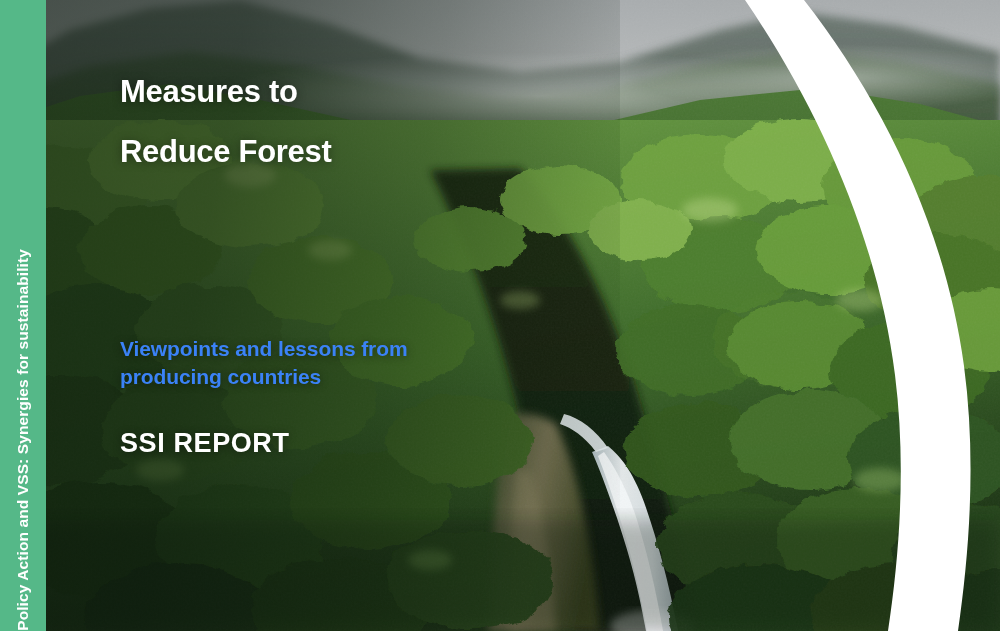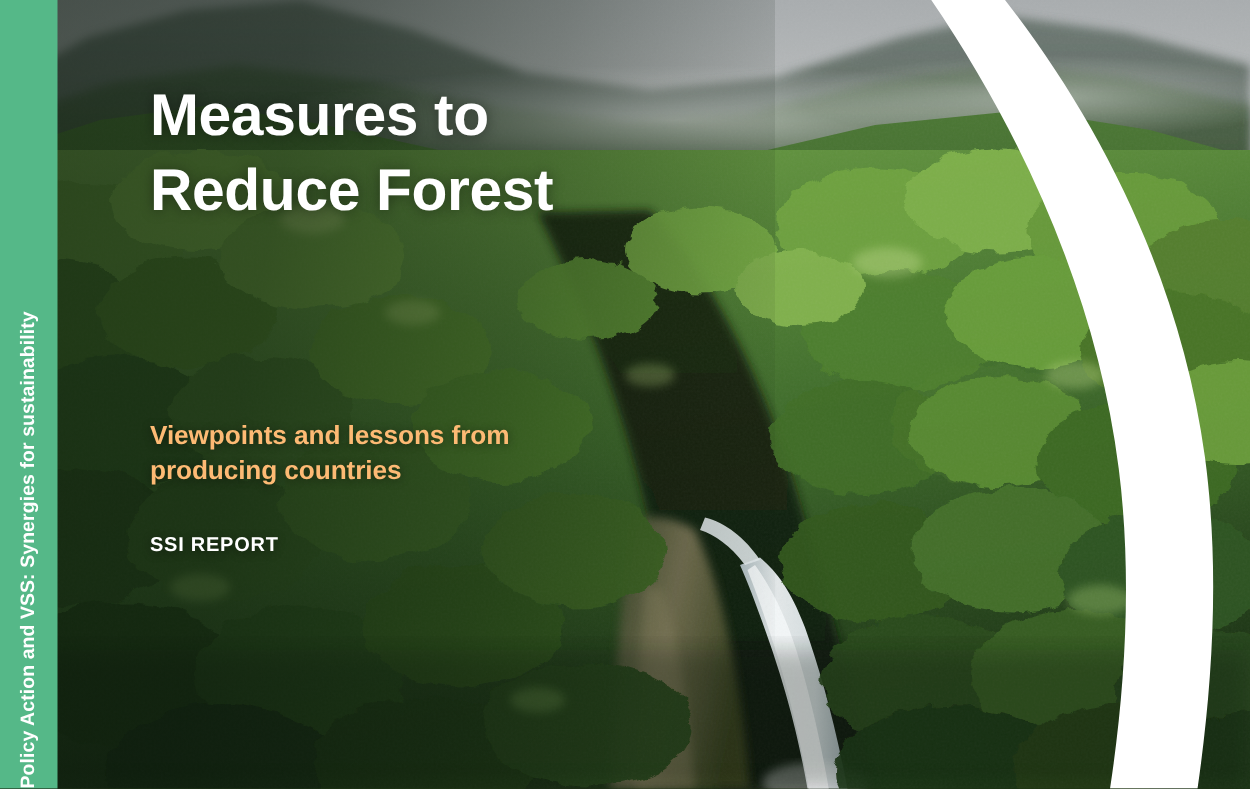--- a/index.html
+++ b/index.html
@@ -71,39 +71,39 @@
   }
   
   #textblock {
     position: absolute;
     left: 120px;
     top: 62px;
     width: 470px;
   }
   #title {
     color: #ffffff;
-    font-size: 47px;
+    font-size: 31px;
     font-weight: bold;
     line-height: 60px;
     letter-spacing: -0.3px;
     margin: 0;
     text-shadow: 0 1px 10px rgba(0,0,0,0.38);
   }
   #subtitle {
-    color: #fdba74;
+    color: #3b82f6;
     font-size: 21px;
     font-weight: bold;
     line-height: 28px;
     margin: 33px 0 0 0;
     letter-spacing: -0.1px;
     text-shadow: 0 1px 8px rgba(0,0,0,0.42);
   }
   #reportlabel {
     color: #ffffff;
-    font-size: 16px;
+    font-size: 27px;
     font-weight: bold;
     letter-spacing: 0.6px;
     margin: 37px 0 0 0;
     text-shadow: 0 1px 8px rgba(0,0,0,0.42);
   }
 </style>
 </head>
 <body>
 
 <div id="cover">

